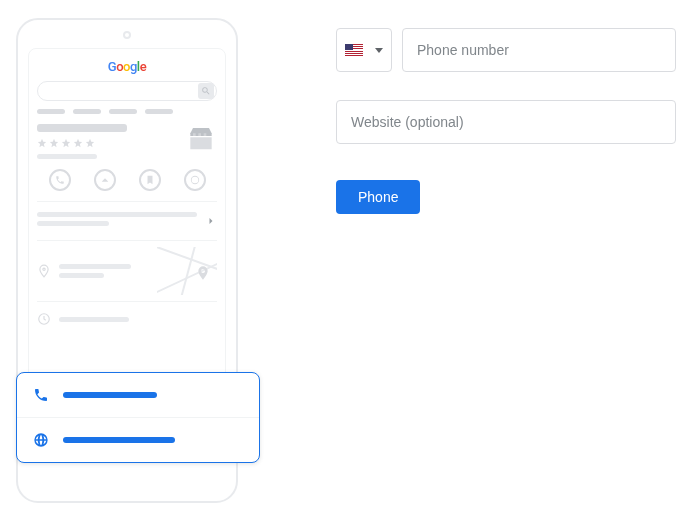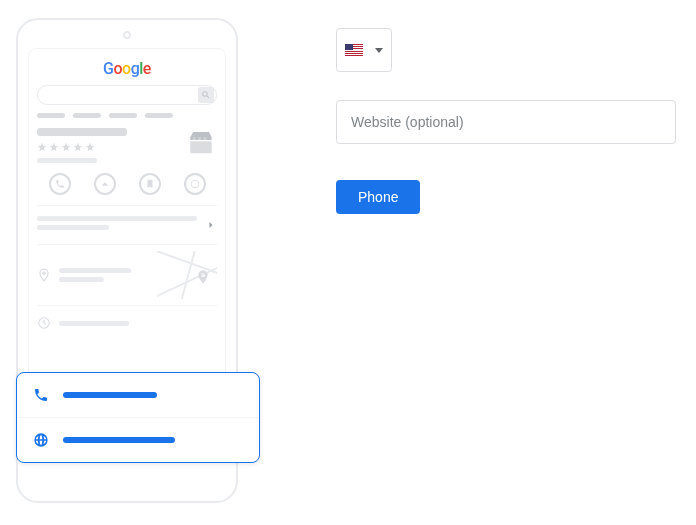--- a/index.html
+++ b/index.html
@@ -44,21 +44,21 @@
     }
     .phone-screen {
       background: #fff;
       border: 1px solid #f1f3f4;
       border-radius: 8px;
       padding: 10px 8px;
       height: 340px;
     }
     .google-logo {
       text-align: center;
-      font-size: 16px;
+      font-size: 13px;
       font-weight: 500;
       letter-spacing: -0.5px;
       margin-bottom: 7px;
     }
     .google-logo span:nth-child(1){color:#4285f4;}
     .google-logo span:nth-child(2){color:#ea4335;}
     .google-logo span:nth-child(3){color:#fbbc04;}
     .google-logo span:nth-child(4){color:#4285f4;}
     .google-logo span:nth-child(5){color:#34a853;}
     .google-logo span:nth-child(6){color:#ea4335;}
@@ -371,19 +371,20 @@
     </div>
   </div>
 
   <div class="right">
 
     <div class="inputs-row">
       <div class="country-select">
         <div class="flag"></div>
         <div class="dropdown-caret"></div>
       </div>
+      <input class="text-input" type="text" placeholder="Phone number" style="">
     </div>
 
     <input class="full-input" type="text" placeholder="Website (optional)" style="">
 
     <button class="next-btn">Phone</button>
   </div>
 </div>
 
 </body></html>

